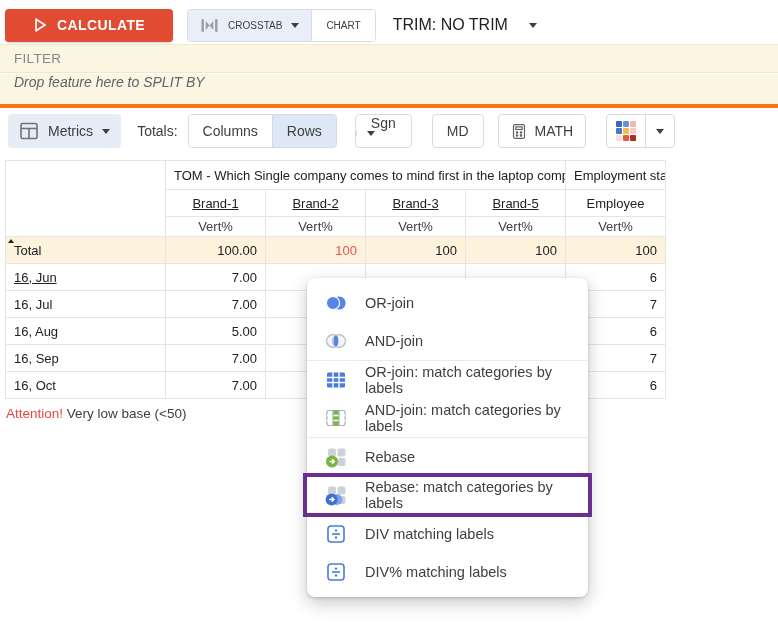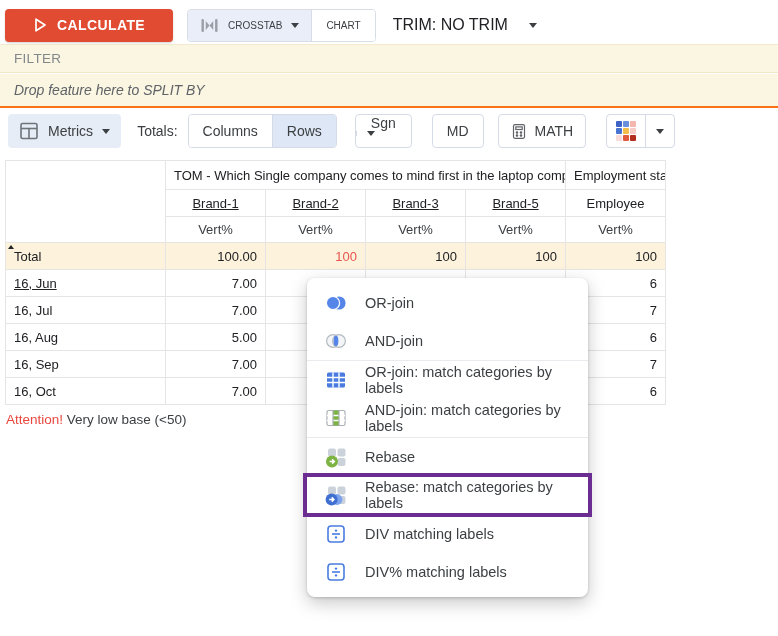--- a/index.html
+++ b/index.html
@@ -20,22 +20,22 @@
   .vs-crosstab { gap:9px; padding:0 12px; background:#e9eef8; border-right:1px solid #d7dce5; }
   .vs-chart { padding:0 14px; background:#fff; }
   .trim { display:flex; align-items:center; gap:21px; font-size:16px; font-weight:500; color:#202124; margin-left:7px; cursor:pointer; }
   .caret { width:0; height:0; border-left:4.5px solid transparent; border-right:4.5px solid transparent; border-top:5px solid #3c4043; }
   
   .filter-bar {
     height:29px; background:#fbf6e2; border-top:1px solid #f2e9cf; border-bottom:1px solid #f0e7cb;
     display:flex; align-items:center; padding:0 14px; color:#82878c; font-size:13.5px; letter-spacing:.3px;
   }
   .split-bar {
-    height:34px; margin-top:1px; background:#fbf6e2; border-bottom:2px solid #f97316;
-    display:flex; align-items:center; padding:0 14px; color:#5f6368; font-style:italic; font-size:14px;
+    height:34px; margin-top:1px; background:#fbf6e2; border-bottom:4px solid #f97316;
+    display:flex; padding:0 14px; color:#5f6368; font-style:italic; font-size:14px;
   }
   
   .metrics-bar { height:46px; display:flex; align-items:center; gap:12px; padding:0 8px; }
   .btn-metrics { display:flex; align-items:center; gap:9px; height:34px; padding:0 11px; background:#e7edf7; border-radius:4px; font-size:14px; color:#3c4043; cursor:pointer; }
   .totals-label { font-size:14px; color:#3c4043; margin-left:4px; }
   .seg-group { display:flex; height:34px; border:1px solid #d4dbe6; border-radius:4px; overflow:hidden; font-size:14px; color:#3c4043; }
   .seg-item { display:flex; align-items:center; padding:0 14px; background:#fff; cursor:pointer; }
   .seg-item + .seg-item { border-left:1px solid #d4dbe6; }
   .seg-item.selected { background:#dde7f5; }
   .btn-plain { display:flex; align-items:center; gap:8px; height:34px; padding:0 14px; background:#fff; border:1px solid #d4dbe6; border-radius:4px; font-size:14px; color:#3c4043; cursor:pointer; }
@@ -43,21 +43,21 @@
   .split-main { display:flex; align-items:center; padding:0 15px; font-size:14px; color:#3c4043; cursor:pointer; }
   .split-caret { display:flex; align-items:center; padding:0 10px; border-left:1px solid #d4dbe6; cursor:pointer; }
   .heat-grid { display:grid; grid-template-columns:repeat(3,6px); grid-auto-rows:6px; gap:1px; }
   .heat-grid span { display:block; border-radius:1px; }
   
   .crosstab-table { border-collapse:collapse; table-layout:fixed; margin:6px 0 0 5px; width:660px; font-size:13px; color:#202124; }
   .crosstab-table th, .crosstab-table td { border:1px solid #e6e5e3; font-weight:400; padding:0 8px; overflow:hidden; white-space:nowrap; }
   .gh-row th { height:29px; text-align:left; font-size:13px; }
   .brand-row th { height:27px; text-align:center; }
   .brand-row th.link { text-decoration:underline; cursor:pointer; }
-  .vert-row th { height:26px; text-align:center; color:#3c4043; }
+  .vert-row th { height:20px; text-align:center; color:#3c4043; }
   .data-row td, .data-row th { height:27px; }
   .row-label { text-align:left; }
   .row-label.link { text-decoration:underline; cursor:pointer; }
   .num { text-align:right; }
   .total-row th, .total-row td { background:#fdf3dc; }
   .red { color:#e8544e; }
   .corner { background:#fff; }
   .sort-marker { position:absolute; top:2px; left:2px; width:0; height:0; border-left:3.5px solid transparent; border-right:3.5px solid transparent; border-bottom:4.5px solid #202124; }
   .total-th { position:relative; }
   

